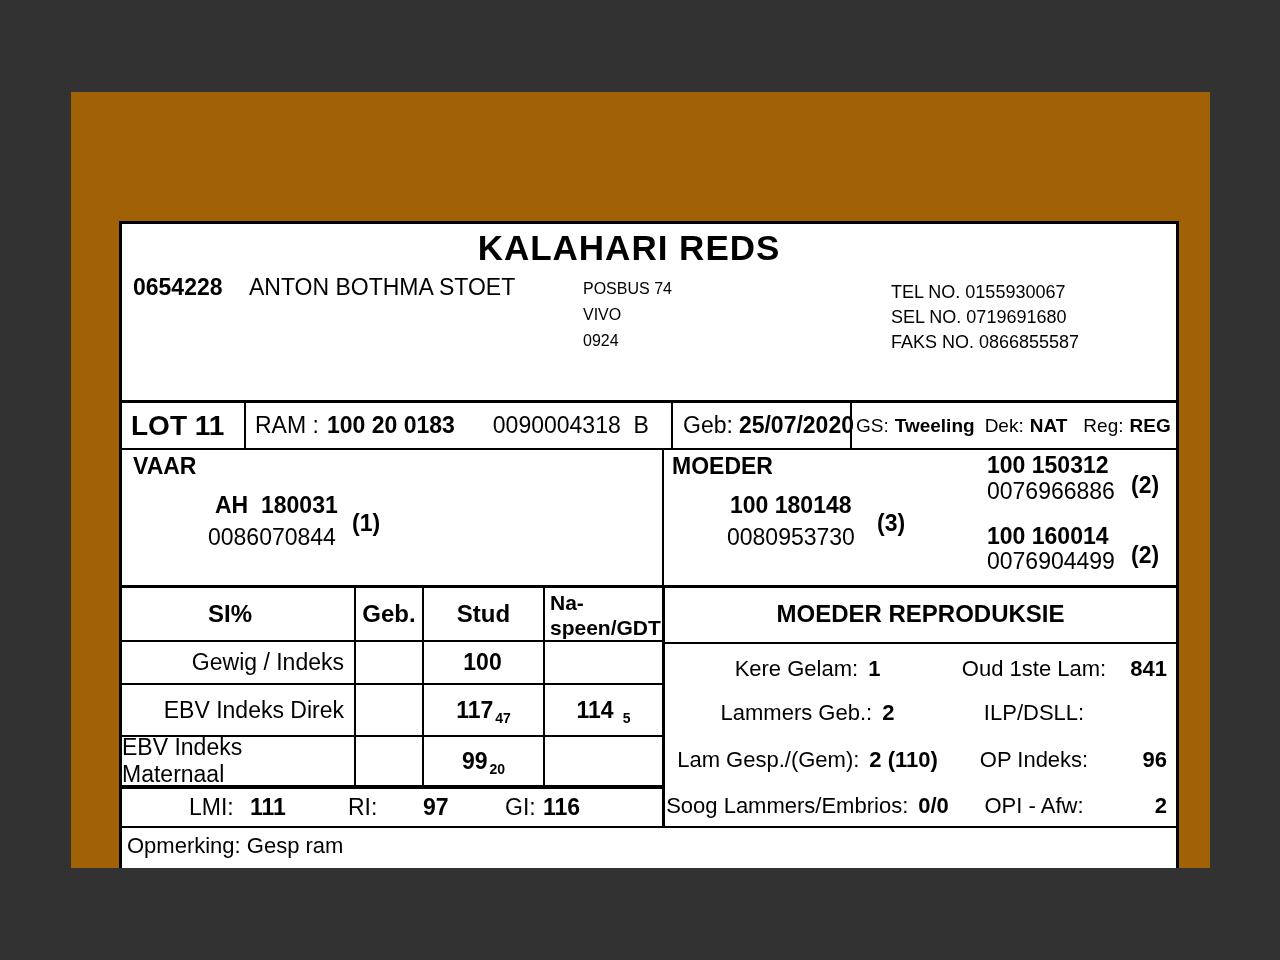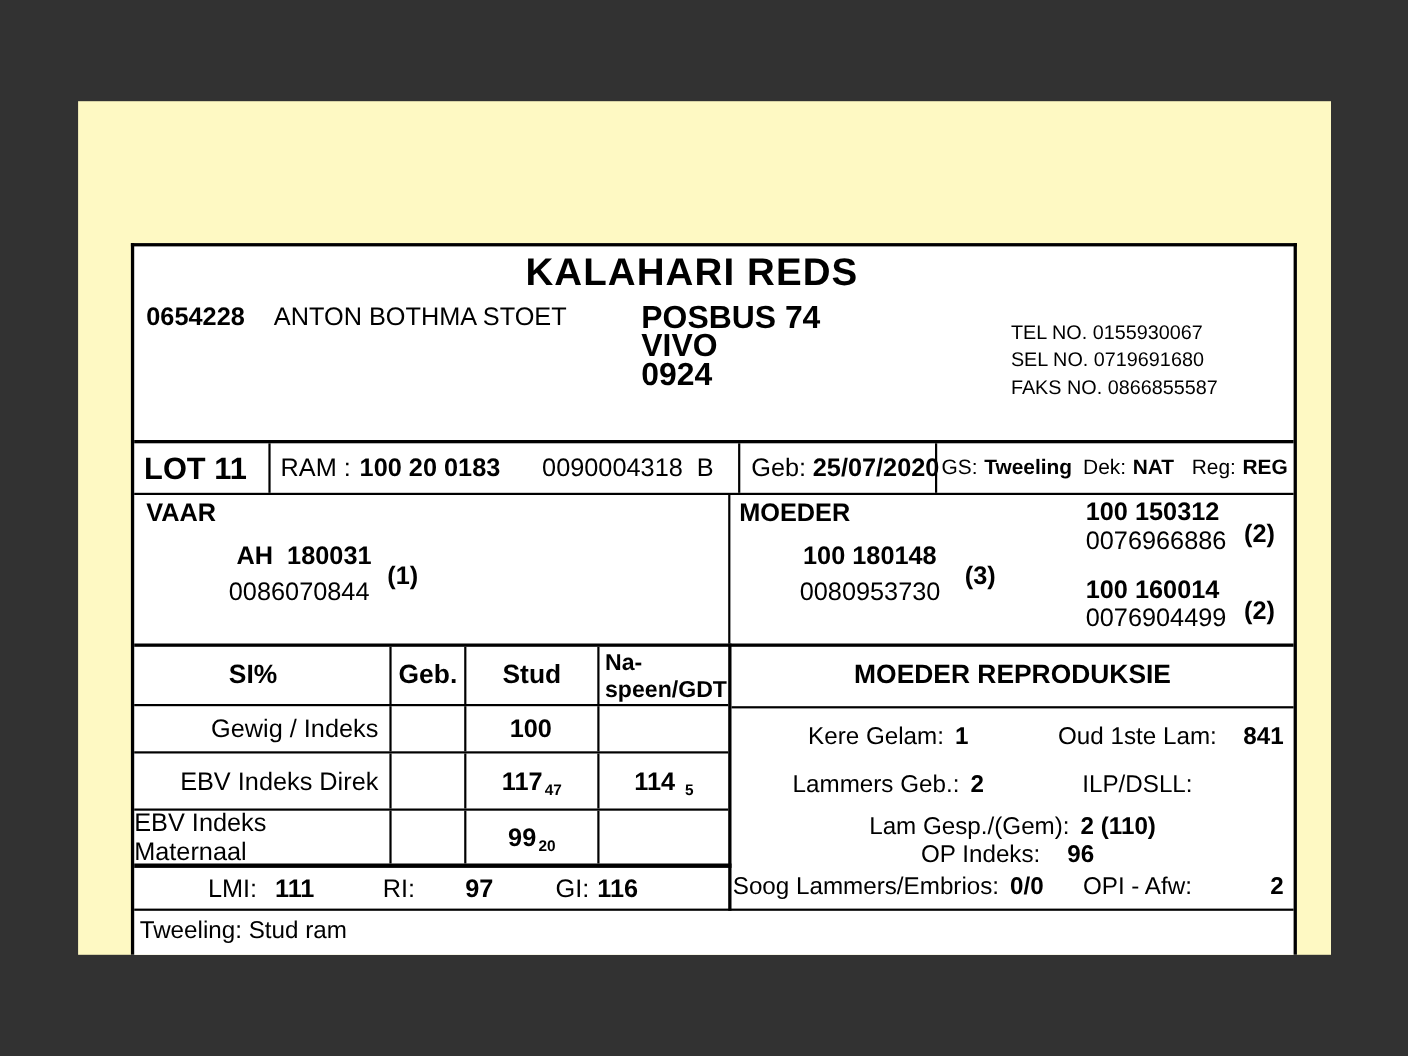--- a/index.html
+++ b/index.html
@@ -1,29 +1,29 @@
 <!DOCTYPE html>
 <html><head>
 <meta charset="utf-8">
 <style>
   html,body{margin:0;padding:0;width:1280px;height:960px;overflow:hidden;
     font-family:"Liberation Sans","DejaVu Sans",sans-serif;color:#000;}
   .surround{position:absolute;left:0;top:0;width:1280px;height:960px;background:#323232;}
-  .page{position:absolute;left:71px;top:92px;width:1139px;height:776px;background:#fef9c3;overflow:hidden;}
+  .page{position:absolute;left:71px;top:92px;width:1139px;height:776px;background:#a16207;overflow:hidden;}
   .card{position:absolute;left:48px;top:129px;width:1060px;height:680px;
     border:3px solid #000;border-bottom:none;box-sizing:border-box;background:#fff;}
   .abs{position:absolute;}
   .b{font-weight:bold;}
   .pre{white-space:pre;}
   .hline{position:absolute;background:#000;}
   .vline{position:absolute;background:#000;width:2px;}
   .title{position:absolute;left:0;top:4px;width:1014px;text-align:center;
     font-size:35px;font-weight:bold;letter-spacing:1px;}
   .breeder{font-size:23px;white-space:nowrap;}
-  .addr{font-size:29px;line-height:26px;font-weight:bold;}
+  .addr{font-size:16px;line-height:26px;}
   .tel{font-size:18px;line-height:25px;}
   .cell{display:flex;align-items:center;font-size:23px;box-sizing:border-box;white-space:nowrap;}
   .lotlabel{font-size:28px;font-weight:bold;line-height:45px;padding-left:9px;}
   .ped{font-size:23px;}
   .ttable{position:absolute;left:0;top:364px;width:540px;}
   .trow{display:flex;border-bottom:2px solid #000;box-sizing:border-box;}
   .tc{border-right:2px solid #000;box-sizing:border-box;display:flex;
     align-items:center;justify-content:center;font-size:23px;}
   .tc.c1{width:234px;justify-content:flex-end;padding-right:10px;}
   .tc.c2{width:68px;}
@@ -58,21 +58,21 @@
       <div class="title">KALAHARI REDS</div>
       <div class="abs breeder" style="left:11px;top:50px;">
         <span class="b">0654228</span>
         <span style="margin-left:20px;">ANTON BOTHMA STOET</span>
       </div>
       <div class="abs addr" style="left:461px;top:52px;">
         <div>POSBUS 74</div>
         <div>VIVO</div>
         <div>0924</div>
       </div>
-      <div class="abs tel" style="left:769px;top:66px;margin-left:28px;">
+      <div class="abs tel" style="left:769px;top:56px;">
         <div>TEL NO. 0155930067</div>
         <div>SEL NO. 0719691680</div>
         <div>FAKS NO. 0866855587</div>
       </div>
 
       <div class="hline" style="left:0;top:176px;width:1054px;height:3px;"></div>
 
       <div class="abs" style="left:0;top:179px;width:122px;height:45px;">
         <span class="lotlabel">LOT 11</span>
       </div>
@@ -193,21 +193,21 @@
         <div class="rrow">
           <div class="rc1">
             <span>Lammers Geb.:</span>
             <span class="b">2</span>
           </div>
           <div class="rc2">
             <span class="rl2">ILP/DSLL:</span>
             <span class="rv2"></span>
           </div>
         </div>
-        <div class="rrow" style="margin-top:3px;flex-direction:column;">
+        <div class="rrow" style="margin-top:3px;">
           <div class="rc1">
             <span>Lam Gesp./(Gem):</span>
             <span class="b">2 (110)</span>
           </div>
           <div class="rc2">
             <span class="rl2">OP Indeks:</span>
             <span class="rv2">96</span>
           </div>
         </div>
         <div class="rrow" style="margin-top:2px;">
@@ -217,17 +217,17 @@
           </div>
           <div class="rc2">
             <span class="rl2">OPI - Afw:</span>
             <span class="rv2">2</span>
           </div>
         </div>
       </div>
 
       <div class="hline" style="left:0;top:602px;width:1054px;height:2px;"></div>
 
-      <div class="remark">Tweeling: Stud ram</div>
+      <div class="remark">Opmerking: Gesp ram</div>
 
     </div>
   </div>
 </div>
 
 </body></html>

